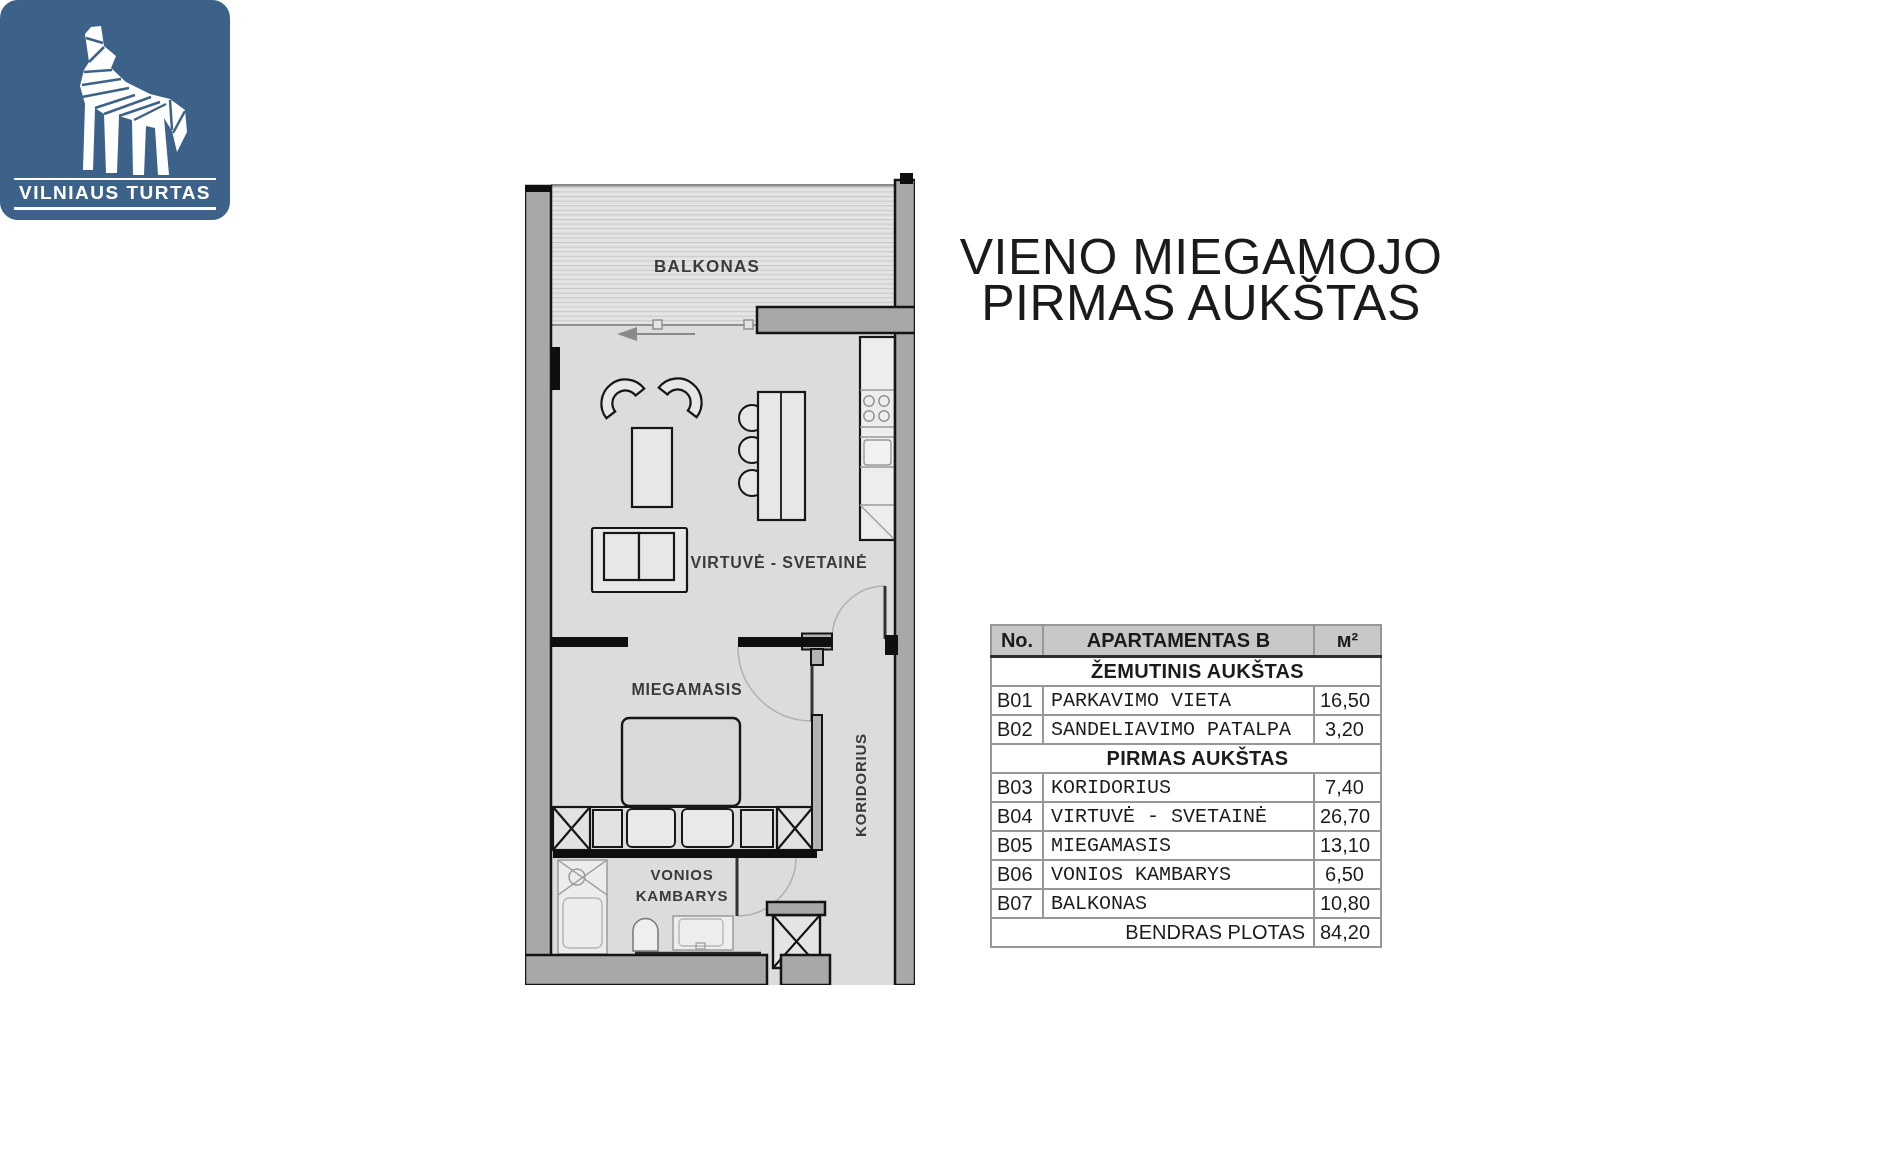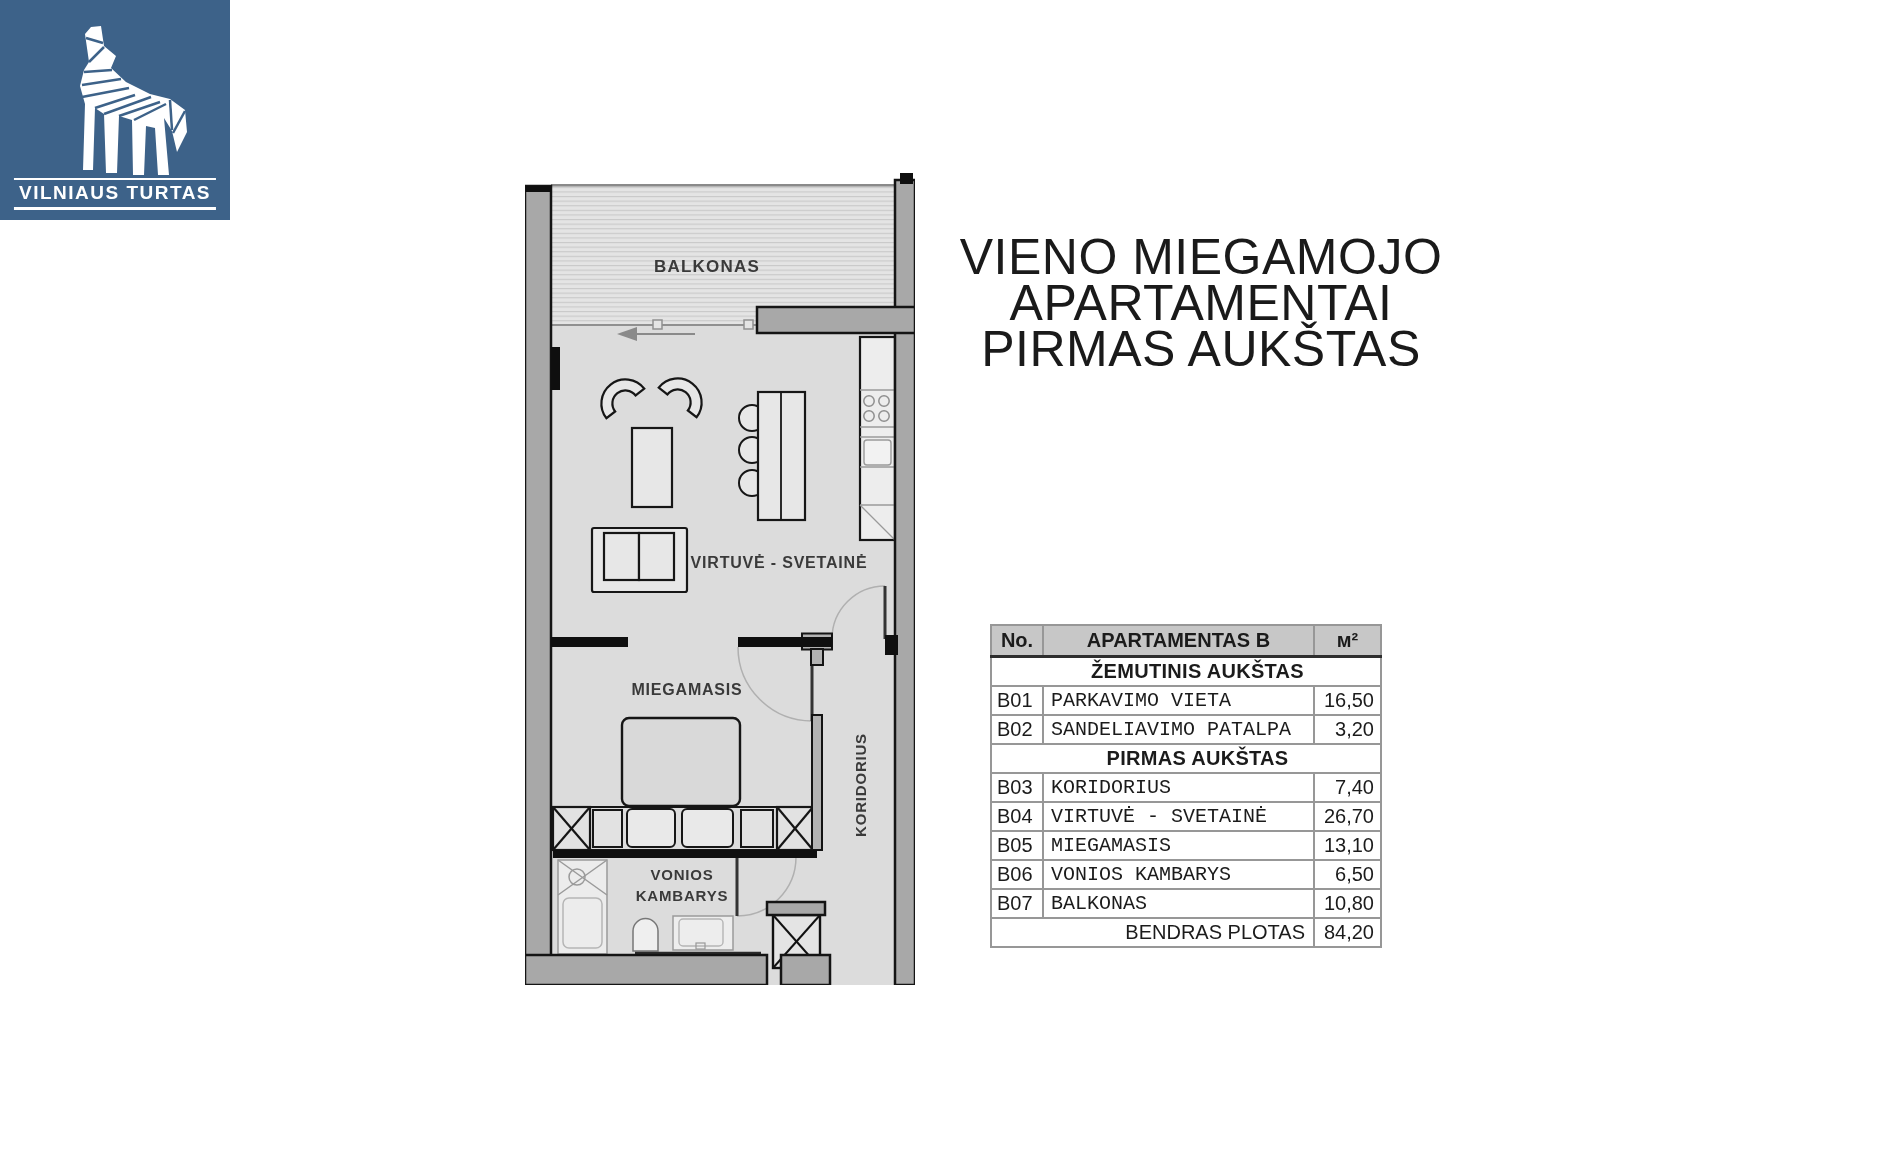--- a/index.html
+++ b/index.html
@@ -4,20 +4,21 @@
 <style>
   html,body{margin:0;padding:0;}
   body{
     width:1900px;height:1165px;position:relative;background:#ffffff;
     font-family:"Liberation Sans", sans-serif;overflow:hidden;
   }
   
   .logo{
     position:absolute;left:0;top:0;width:230px;height:220px;
     background:#3d6289;
+    border-radius:18px;
   }
   .logo svg{position:absolute;left:0;top:0;}
   .brand{
     position:absolute;left:50%;bottom:10px;transform:translateX(-50%);
     color:#ffffff;font-size:19px;font-weight:bold;letter-spacing:1.5px;
     white-space:nowrap;text-align:center;
     border-top:2px solid #ffffff;border-bottom:3px solid #ffffff;
     padding:2px 5px 3px 5px;
   }
   
@@ -37,21 +38,21 @@
   }
   .area-table th,.area-table td{
     border:2px solid #979797;height:27px;padding:0 5px;overflow:hidden;white-space:nowrap;
   }
   .area-table tr.hdr th{
     background:#c7c7c7;font-weight:bold;height:29px;
     border-bottom:3px solid #2e2e2e;text-align:center;margin-left:32px;
   }
   .area-table td.c-no{text-align:right;padding-right:20px;}
   .area-table td.c-name{text-align:left;padding-left:7px;font-family:Liberation Mono, monospace;}
-  .area-table td.c-area{text-align:right;padding-right:6px;}
+  .area-table td.c-area{text-align:right;padding-right:16px;}
   .area-table tr.sec td{text-align:center;font-weight:bold;letter-spacing:0.3px;padding-left:28px;}
   .area-table td.t-label{text-align:right;padding-right:8px;margin-top:36px;}
 </style>
 </head>
 <body>
 
 <div class="logo">
   <svg width="230" height="220" viewBox="0 0 230 220">
     <path d="M89 62 L85 34 L91 27 L101 26 L104 46 L116 56 L111 68 L126 82 L150 94 L170 99 L185 110 L187 132 L177 152 L172 131 L164 118 L169 175 L158 175 L155 128 L146 126 L144 175 L133 175 L132 120 L119 116 L117 173 L106 173 L104 114 L95 108 L93 170 L83 170 L85 104 L80 86 L84 70 Z" fill="#ffffff"></path>
     <g stroke="#3d6289" stroke-width="2.5" fill="none">
@@ -66,21 +67,20 @@
       <path d="M134 120 L166 104"></path>
       <path d="M170 100 L172 130"></path>
       <path d="M185 111 L173 133"></path>
     </g>
   </svg>
   <div class="brand">VILNIAUS TURTAS</div>
 </div>
 
 <div class="main-title">
   <div>VIENO MIEGAMOJO</div>
-  <div>APARTAMENTAI</div>
   <div>PIRMAS AUKŠTAS</div>
 </div>
 
 <svg class="plan" width="390" height="835" viewBox="0 0 390 835">
   <defs>
     <pattern id="deck" width="8" height="4.6" patternUnits="userSpaceOnUse">
       <rect width="8" height="4.6" fill="#e4e4e4"></rect>
       <line x1="0" y1="0.6" x2="8" y2="0.6" stroke="#c6c6c6" stroke-width="1"></line>
     </pattern>
   </defs>

